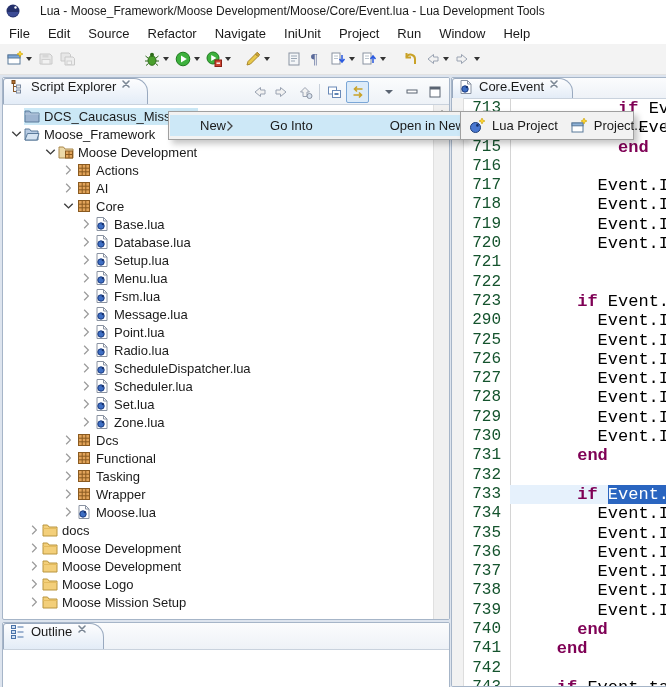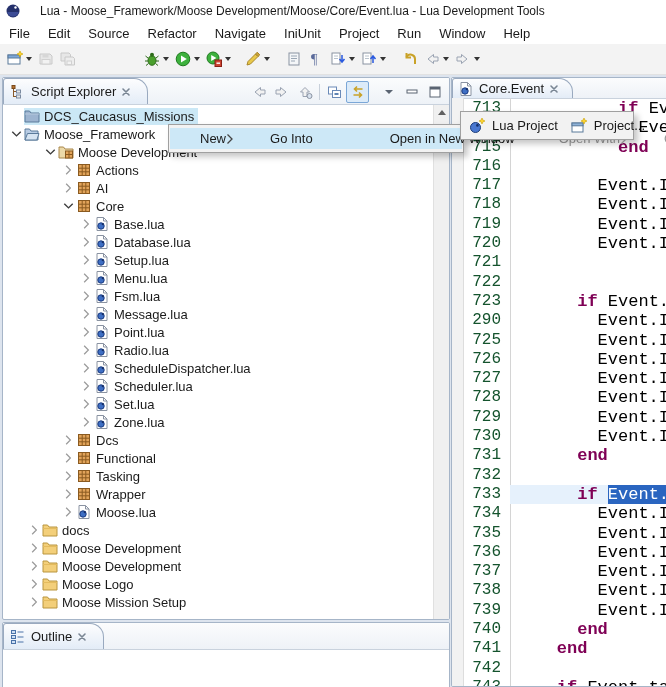--- a/index.html
+++ b/index.html
@@ -20,21 +20,21 @@
   .dd{width:0;height:0;border-left:3.5px solid transparent;border-right:3.5px solid transparent;
       border-top:4px solid #333;margin-left:3px;}
   
   .workbench{position:absolute;top:75px;left:0;right:0;bottom:0;background:#dde4ee;}
   .panel{position:absolute;background:#fff;border:1px solid #a6b5c8;border-radius:2px;overflow:hidden;}
   #explorer{left:2px;top:2px;width:446px;height:541px;}
   #outline-panel{left:2px;top:547px;width:446px;height:136px;}
   #editor{left:451px;top:2px;width:226px;height:608px;}
   .phdr{height:26px;background:linear-gradient(#fbfcfd,#eef2f7);border-bottom:1px solid #c9d2dd;
         position:relative;display:flex;align-items:flex-end;}
-  .vtab{display:flex;align-items:center;height:25px;padding:0 16px 0 6px;gap:5px;font-size:13px;
+  .vtab{display:flex;align-items:flex-start;height:25px;padding:0 16px 0 6px;gap:5px;font-size:13px;
         background:linear-gradient(#fdfdfe,#e3ecf7);border:1px solid #99a9bf;border-bottom:none;
         border-radius:3px 14px 0 0;white-space:nowrap;}
   #editor .phdr{height:20px;}
   #editor .vtab{height:19px;padding:0 13px 0 5px;}
   .phbtns{position:absolute;right:3px;top:3px;display:flex;align-items:center;}
   .hbtn{height:20px;width:21px;display:flex;align-items:center;justify-content:center;border:1px solid transparent;border-radius:2px;}
   .hbtn.pressed{background:#dcE9f7;border-color:#7ba7d7;background:#dcebf9;}
   .hsep{width:1px;height:16px;background:#c8d0da;margin:0 3px;}
   
   #tree{position:absolute;top:27px;left:0;right:0;bottom:0;padding-top:2px;font-size:13px;}
@@ -57,21 +57,21 @@
   .crow{display:flex;height:19.3px;white-space:pre;}
   .ln{width:46px;margin-left:12px;flex:none;text-align:right;padding-right:9px;box-sizing:border-box;
       color:#14532d;font-size:16px;}
   .lc{flex:1;padding-left:6px;color:#000;}
   .crow.cur .lc{background:var(--curline);}
   .kw{color:var(--kw);font-weight:bold;}
   .seltxt{background:var(--selbg);color:#fff;}
   
   .menu{position:absolute;background:#f2f2f2;border:1px solid #a0a0a0;
         box-shadow:4px 4px 6px rgba(0,0,0,.22);padding:3px 1px;font-size:13px;}
-  #ctx{left:168px;top:111px;width:292px;z-index:20;margin-top:13px;}
+  #ctx{left:168px;top:111px;width:292px;z-index:20;}
   #sub{left:460px;top:111px;width:170px;z-index:21;}
   .mi{height:21px;display:flex;align-items:center;}
   .mi.hl{background:var(--menuhl);}
   .mi.dis{color:#9a9a9a;}
   .mic{width:30px;flex:none;display:flex;justify-content:center;}
   .mlb{flex:1;white-space:nowrap;}
   .mar{width:14px;flex:none;color:#444;}
   .dis .mar{color:#aaa;}
   #sub .mar{width:6px;}
   .msep{border-top:1px solid #d6d6d6;margin:4px 3px 4px 30px;}

